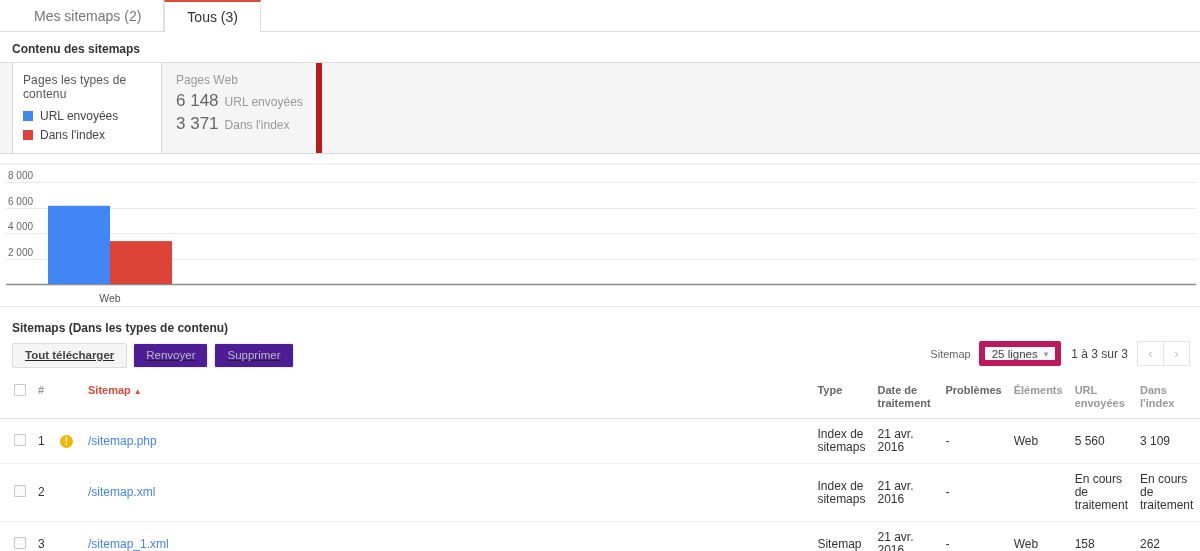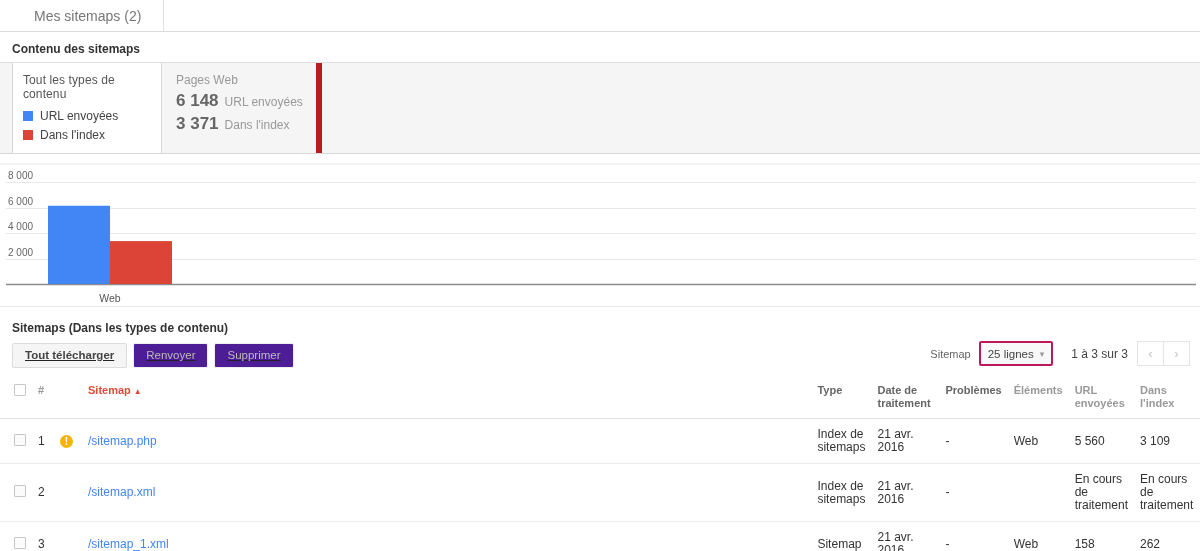--- a/index.html
+++ b/index.html
@@ -100,21 +100,21 @@
     color: #999;
     margin-bottom: 4px;
   }
   .metric-row {
     display: flex;
     align-items: baseline;
     margin-bottom: 3px;
   }
   .metric-num {
     font-size: 17px;
-    font-weight: bold;
+    font-weight: normal;
     color: #666;
     margin-right: 6px;
   }
   .metric-lbl {
     font-size: 12px;
     color: #999;
   }
   .panel-filler { flex: 1; }
 
   
@@ -163,30 +163,30 @@
     top: 4px;
     display: flex;
     align-items: center;
     font-size: 11.5px;
     color: #555;
   }
   .pager .lbl { color: #666; margin-right: 8px; font-size: 11px; }
   .select-box {
     height: 25px;
     min-width: 72px;
-    border: 2px solid #be185d;
+    border: 6px solid #be185d;
     background: #f8f8f8;
     border-radius: 2px;
     font-size: 11.5px;
     color: #444;
     display: flex;
     align-items: center;
     justify-content: space-between;
     padding: 0 7px;
-    margin-right: 18px;
+    margin-right: 10px;
     cursor: pointer;
   }
   .select-box .caret { color: #999; font-size: 9px; margin-left: 6px; }
   .range-txt { margin-right: 10px; font-size: 12px; color: #444; }
   .arrow-btn {
     width: 27px; height: 25px;
     border: 1px solid #e4e4e4;
     background: #fff;
     color: #c4c4c4;
     font-size: 13px;
@@ -255,28 +255,31 @@
   }
   .sort-arrow { font-size: 8px; margin-left: 3px; }
 </style>
 </head>
 <body>
 
 <div class="tabs-bar">
   <div class="tab">
     <span>Mes sitemaps (2)</span>
   </div>
+  <div class="tab active">
+    <span>Tous (3)</span>
+  </div>
 </div>
 
 <div class="section-title">Contenu des sitemaps</div>
 
 <div class="content-panel">
 
   <div class="type-card">
-    <div class="card-title">Tout les types de contenu</div>
+    <div class="card-title">Pages les types de contenu</div>
 
     <div class="legend-row">
       <span class="swatch" style="background:#4285f4"></span>
       <span>URL envoyées</span>
     </div>
 
     <div class="legend-row">
       <span class="swatch" style="background:#db4437"></span>
       <span>Dans l'index</span>
     </div>

